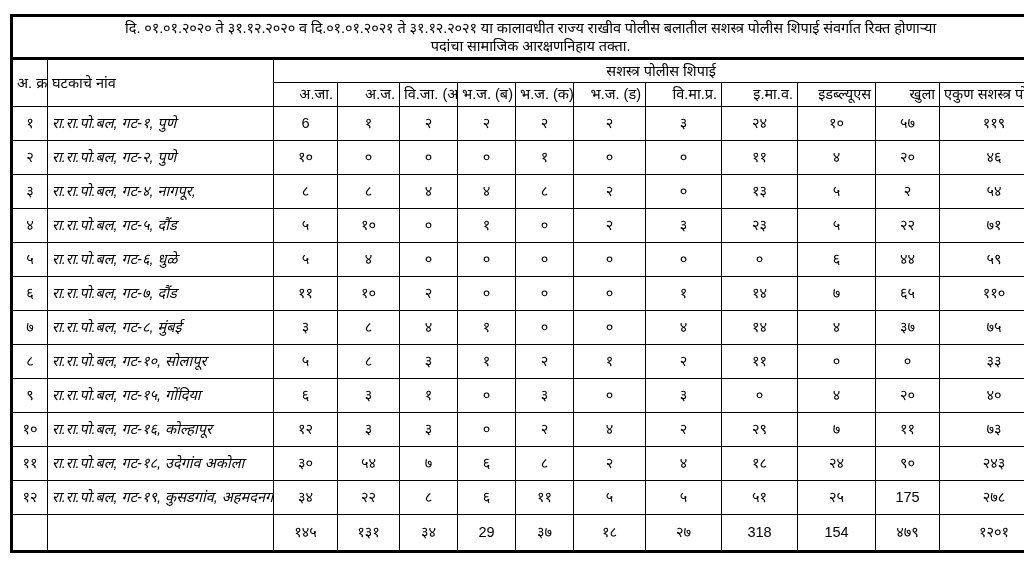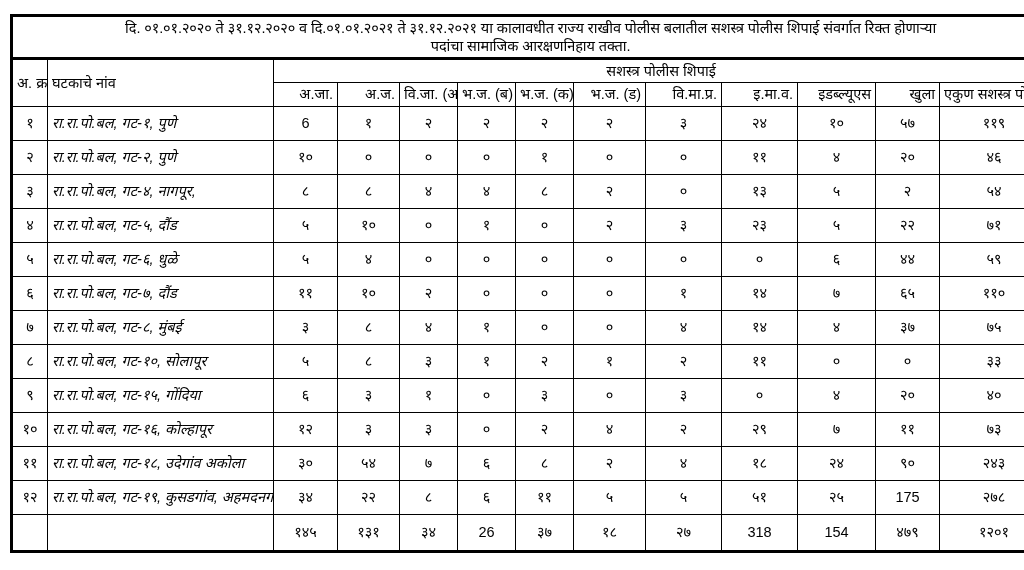--- a/index.html
+++ b/index.html
@@ -344,21 +344,21 @@
         <td class="c-num">175</td>
         <td class="c-tot">२७८</td>
       </tr>
 
       <tr class="total-row">
         <td class="c-sr empty"></td>
         <td class="c-name empty"></td>
         <td class="c-num">१४५</td>
         <td class="c-num">१३१</td>
         <td class="c-num">३४</td>
-        <td class="c-num">26</td>
+        <td class="c-num">29</td>
         <td class="c-num">३७</td>
         <td class="c-num">१८</td>
         <td class="c-num">२७</td>
         <td class="c-num">318</td>
         <td class="c-num">154</td>
         <td class="c-num">४७९</td>
         <td class="c-tot">१२०१</td>
       </tr>
     </tbody>
   </table>

